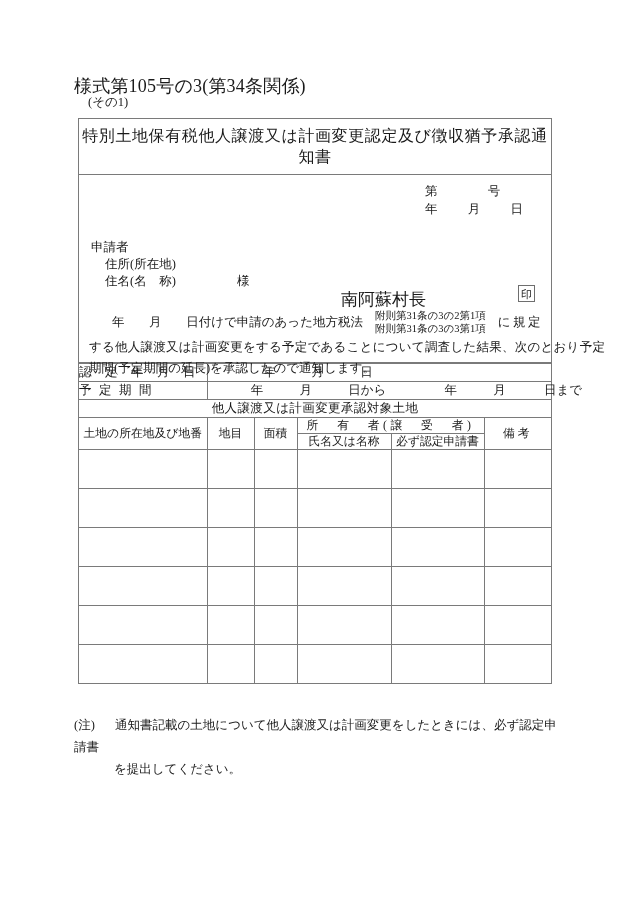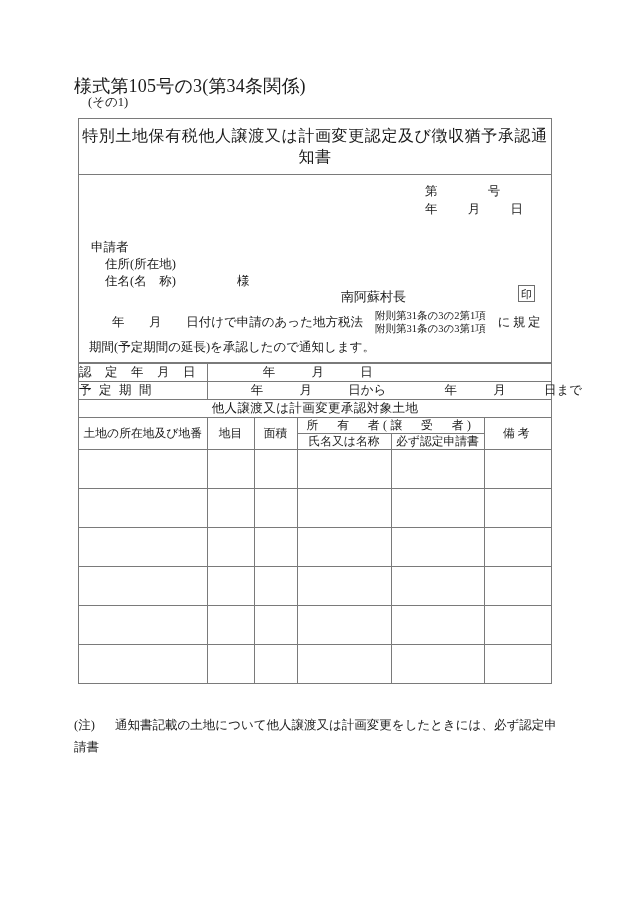--- a/index.html
+++ b/index.html
@@ -95,21 +95,21 @@
     line-height: 17px;
   }
   .applicant .l2 { padding-left: 14px; }
   .applicant .l3 { padding-left: 14px; }
   .applicant .sama { display: inline-block; margin-left: 58px; }
 
   .issuer {
     position: absolute;
     left: 262px;
     top: 113px;
-    font-size: 13px;
+    font-size: 17px;
     white-space: nowrap;
   }
   .seal-box {
     position: absolute;
     right: 16px;
     top: 110px;
     width: 17px;
     height: 17px;
     border: 1px solid #6e6e6e;
     font-size: 11px;
@@ -262,20 +262,21 @@
           <span class="g1"></span>
           <span>月</span>
           <span class="g2"></span>
           <span>日付けで申請のあった地方税法</span>
           <span class="clauses">
             <div>附則第31条の3の2第1項</div>
             <div>附則第31条の3の3第1項</div>
           </span>
           <span class="bt-tail">に規定</span>
         </div>
+        <div class="bt-line2">する他人譲渡又は計画変更をする予定であることについて調査した結果、次のとおり予定</div>
         <div class="bt-line3">期間(予定期間の延長)を承認したので通知します。</div>
       </div>
     </div>
 
     <table class="grid">
       <colgroup>
         <col style="width:128px">
         <col>
       </colgroup>
       <tbody>
@@ -387,15 +388,16 @@
     </table>
 
   </div>
 
   <div class="footnote">
     <div>
       <span class="fn-mark">(注)</span>
       <span class="fn-gap"></span>
       <span>通知書記載の土地について他人譲渡又は計画変更をしたときには、必ず認定申請書</span>
     </div>
+    <div class="fn-l2">を提出してください。</div>
   </div>
 
 </div>
 
 </body></html>

